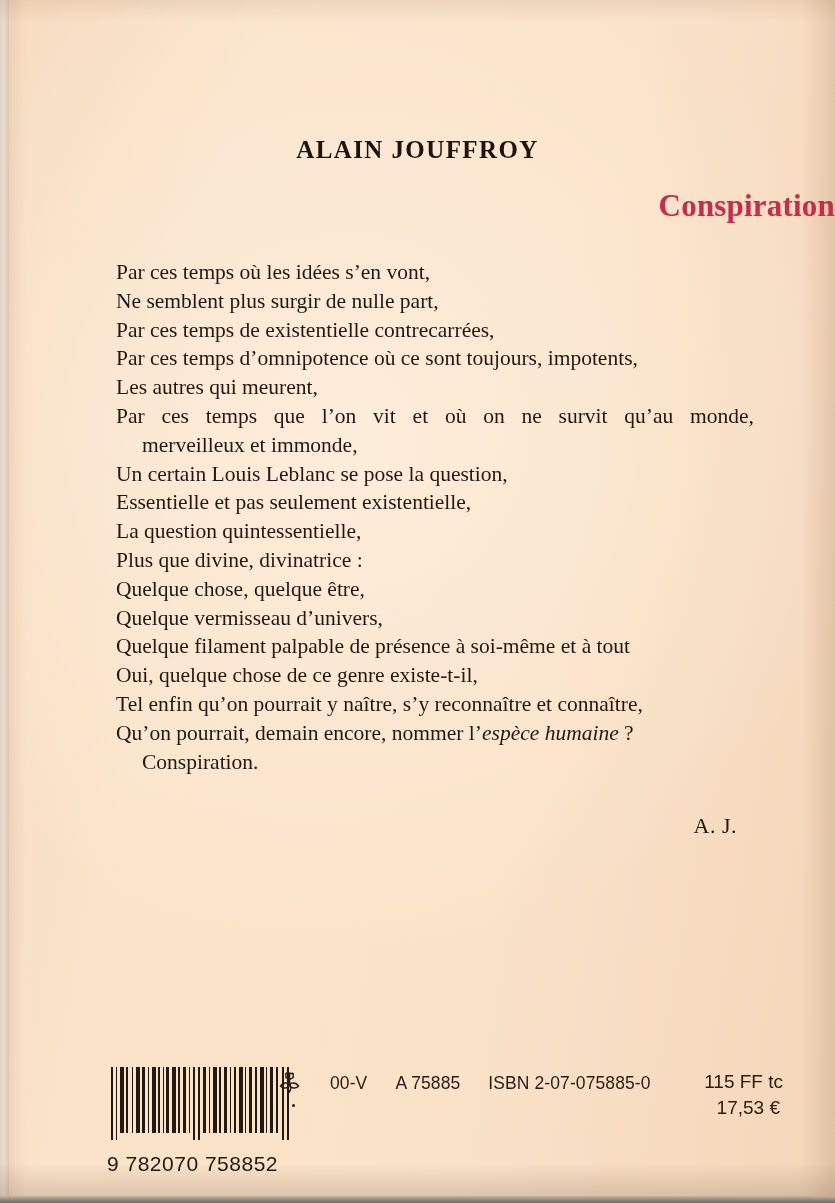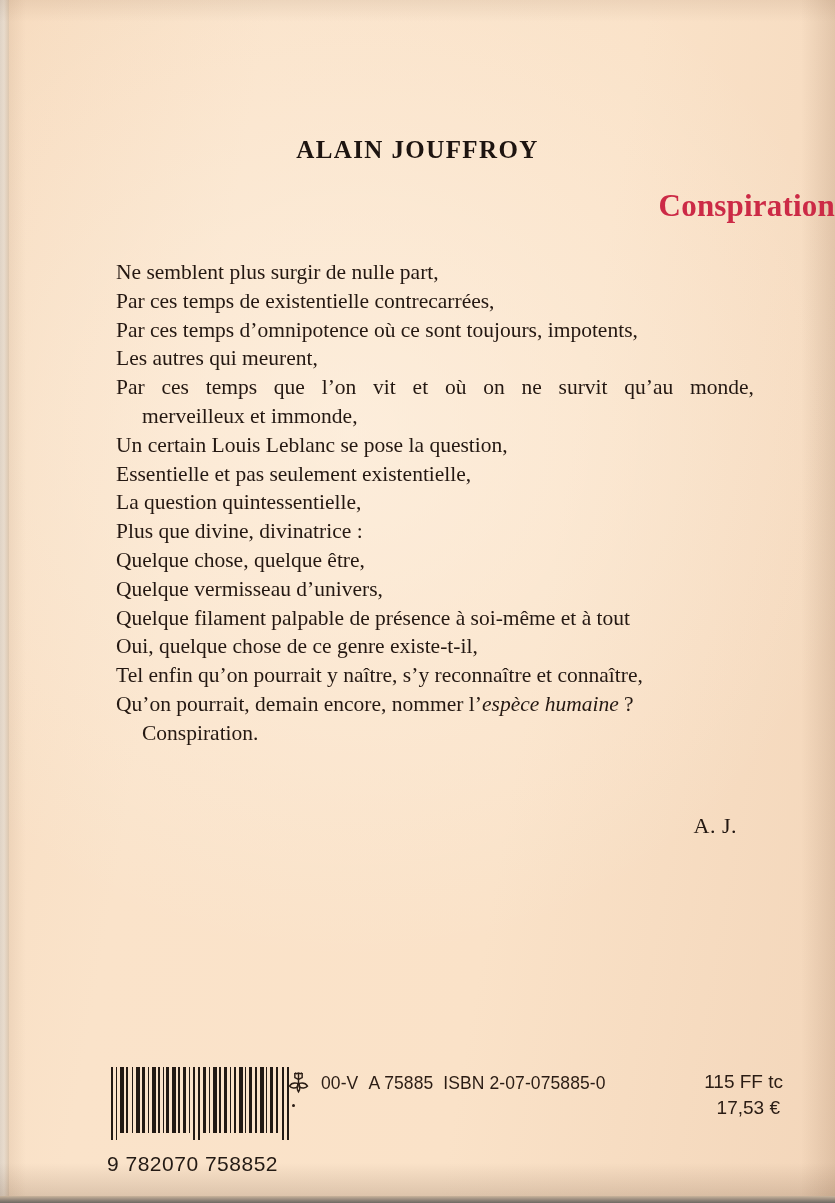--- a/index.html
+++ b/index.html
@@ -139,26 +139,25 @@
     color: #231a14;
     white-space: nowrap;
   }
 
   #imprint-row {
     position: absolute;
     left: 277px;
     top: 1070px;
     display: flex;
     align-items: center;
-    gap: 10px;
+    gap: 28px;
     font-family: "Liberation Sans", "DejaVu Sans", sans-serif;
     font-size: 17.5px;
     color: #2a1c14;
     white-space: nowrap;
-    margin-left: 9px;
   }
   #imprint-row .code-cell { letter-spacing: 0.1px; }
   #gallimard-logo { display: block; width: 25px; height: 26px; }
   #logo-dot {
     position: absolute;
     left: 292px;
     top: 1104px;
     width: 3px;
     height: 3px;
     background: #2a1c14;
@@ -185,20 +184,21 @@
   <div id="paper-texture"></div>
   <div id="spine-edge"></div>
 
   <div id="content">
 
     <div id="author-name">ALAIN JOUFFROY</div>
 
     <div id="book-title">Conspiration</div>
 
     <div id="poem">
+        <div class="poem-line">Par ces temps où les idées s’en vont,</div>
         <div class="poem-line">Ne semblent plus surgir de nulle part,</div>
         <div class="poem-line">Par ces temps de existentielle contrecarrées,</div>
         <div class="poem-line">Par ces temps d’omnipotence où ce sont toujours, impotents,</div>
         <div class="poem-line">Les autres qui meurent,</div>
         <div class="poem-line justified">Par ces temps que l’on vit et où on ne survit qu’au monde,</div>
         <div class="poem-line indented">merveilleux et immonde,</div>
         <div class="poem-line">Un certain Louis Leblanc se pose la question,</div>
         <div class="poem-line">Essentielle et pas seulement existentielle,</div>
         <div class="poem-line">La question quintessentielle,</div>
         <div class="poem-line">Plus que divine, divinatrice :</div>

